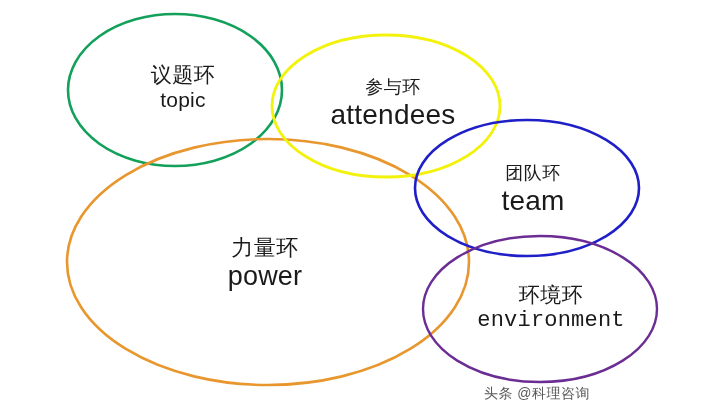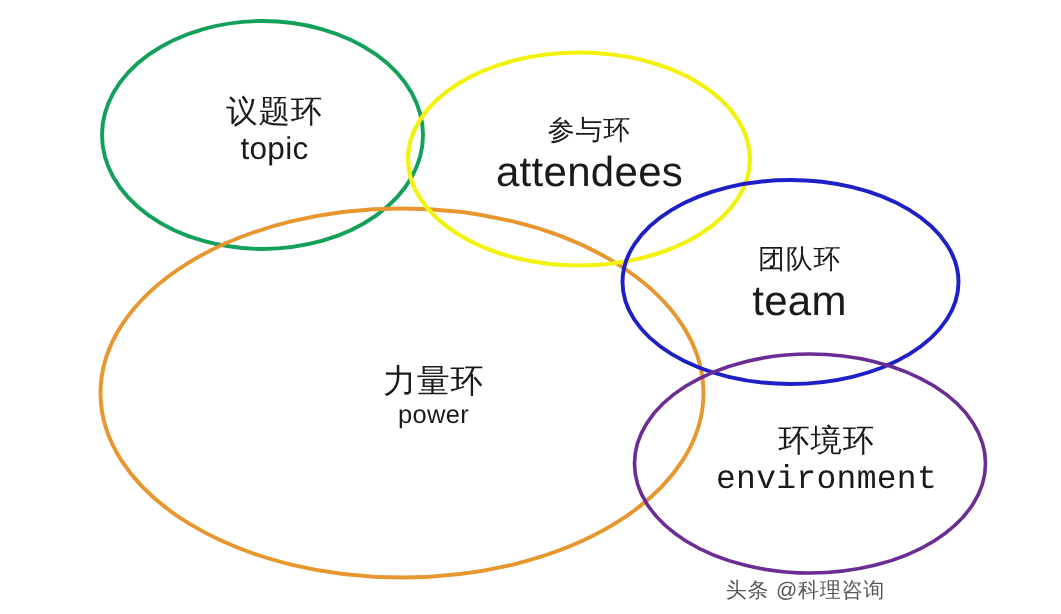--- a/index.html
+++ b/index.html
@@ -47,26 +47,26 @@
   .label-en {
     display: block;
     font-size: 28px;
     letter-spacing: 0.2px;
   }
   
   #label-topic        { left: 183px; top: 88px; }
   #label-attendees    { left: 393px; top: 104px; }
   #label-team         { left: 533px; top: 190px; }
   #label-environment  { left: 551px; top: 308px; }
-  #label-power        { left: 265px; top: 264px; margin-left: 24px; }
+  #label-power        { left: 265px; top: 264px; }
 
   #label-topic .label-cn,
   #label-topic .label-en { font-size: 21px; }
   #label-power .label-cn { font-size: 22px; }
-  #label-power .label-en { font-size: 17px; }
+  #label-power .label-en { font-size: 27px; }
   #label-environment .label-cn { font-size: 21px; }
   #label-environment .label-en { font-size: 22px; font-family: Liberation Mono, monospace; }
 
   #watermark {
     position: absolute;
     right: 11px;
     bottom: 6px;
     font-size: 14px;
     color: #4a4a4a;
     letter-spacing: 0.5px;

